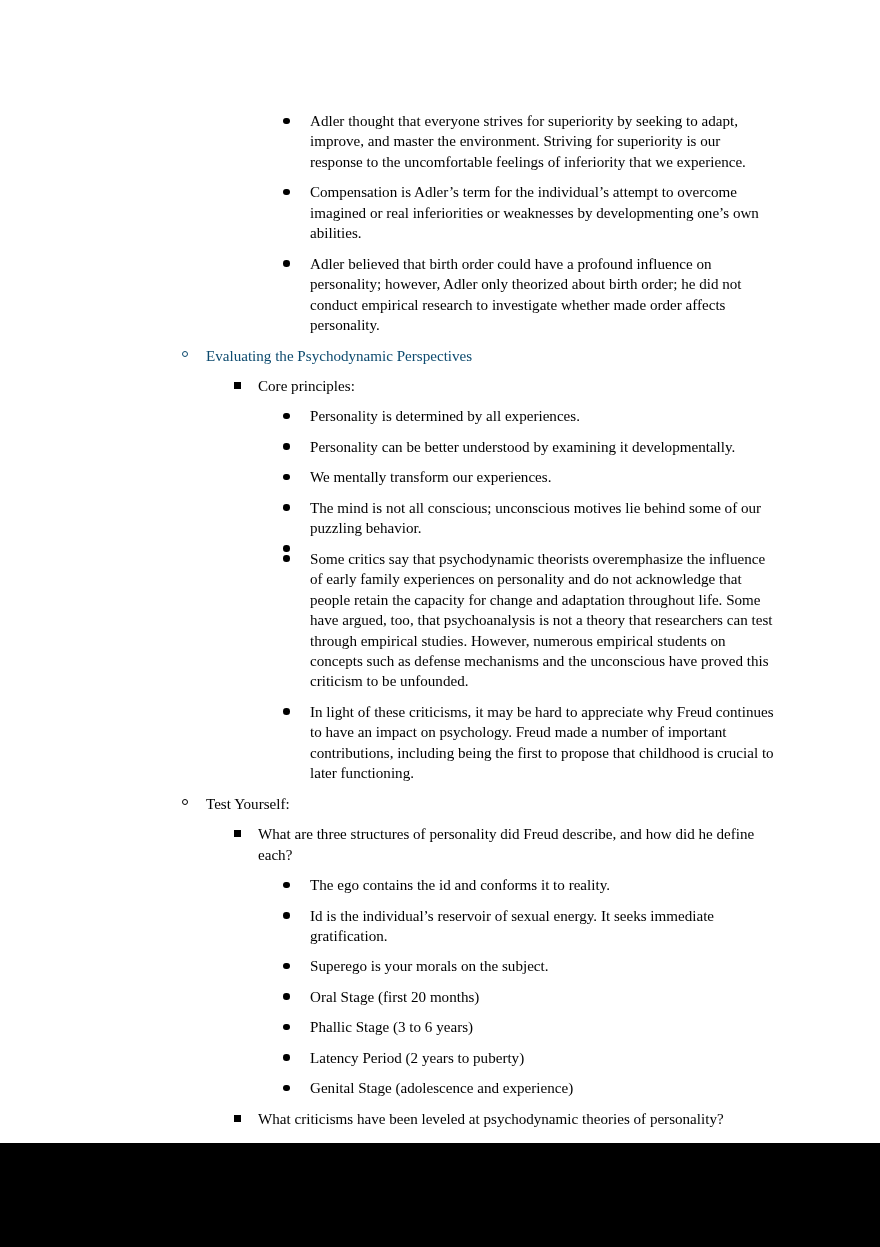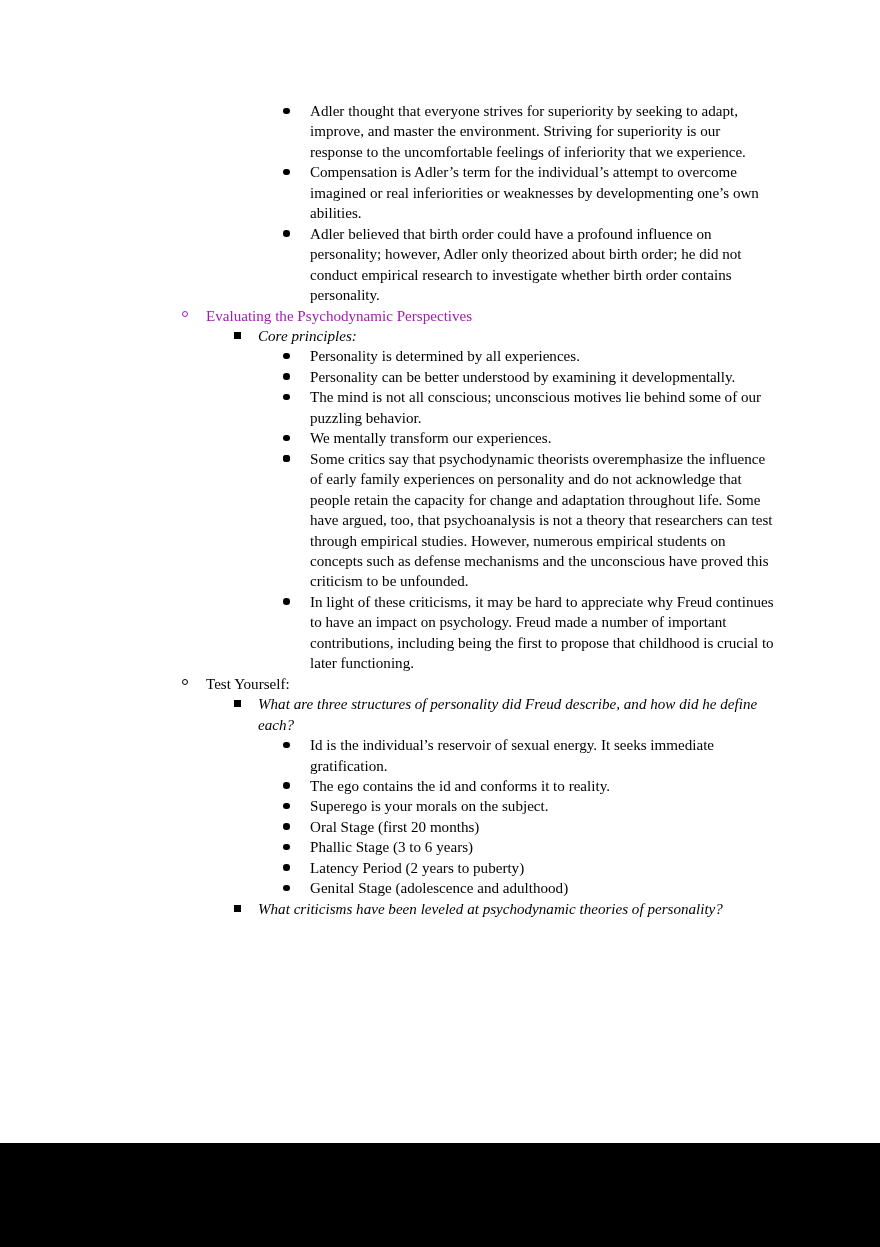--- a/index.html
+++ b/index.html
@@ -59,20 +59,21 @@
     text-align: left;
     line-height: 20.45px;
     font-family: "DejaVu Sans", sans-serif;
     color: #000000;
     -webkit-user-select: none;
     user-select: none;
   }
 
   .txt {
     display: block;
+    margin-top: 10px;
   }
 
   
   .lvl1 > .row {
     padding-left: 206px;
     padding-right: 105px;
   }
   .lvl1 > .row > .bullet {
     left: 182px;
     font-size: 9px;
@@ -85,21 +86,20 @@
     border: 1.2px solid currentColor;
     border-radius: 50%;
     vertical-align: 2px;
     box-sizing: border-box;
   }
 
   
   .lvl2 > .row {
     padding-left: 258px;
     padding-right: 105px;
-    font-style: italic;
   }
   .lvl2 > .row > .bullet {
     left: 234px;
   }
   .lvl2 > .row > .bullet::before {
     content: "";
     display: inline-block;
     width: 7px;
     height: 7px;
     background: currentColor;
@@ -120,21 +120,21 @@
     width: 6.5px;
     height: 6.5px;
     background: currentColor;
     border-radius: 50%;
     vertical-align: 2px;
   }
 
   
   .accent > .row,
   .accent > .row > .bullet {
-    color: #a21caf;
+    color: #0c4a6e;
   }
 
   
   .bottom-band {
     position: absolute;
     left: 0;
     top: 1143px;
     width: 880px;
     height: 104px;
     background: #000000;
@@ -154,21 +154,21 @@
         </li>
         <li class="node lvl3">
           <div class="row">
             <span class="bullet"></span>
             <span class="txt">Compensation is Adler’s term for the individual’s attempt to overcome imagined or real inferiorities or weaknesses by developmenting one’s own abilities.</span>
           </div>
         </li>
         <li class="node lvl3">
           <div class="row">
             <span class="bullet"></span>
-            <span class="txt">Adler believed that birth order could have a profound influence on personality; however, Adler only theorized about birth order; he did not conduct empirical research to investigate whether birth order contains personality.</span>
+            <span class="txt">Adler believed that birth order could have a profound influence on personality; however, Adler only theorized about birth order; he did not conduct empirical research to investigate whether made order affects personality.</span>
           </div>
         </li>
         <li class="node lvl1 accent">
           <div class="row">
             <span class="bullet"></span>
             <span class="txt">Evaluating the Psychodynamic Perspectives</span>
           </div>
         </li>
         <li class="node lvl2">
           <div class="row">
@@ -184,32 +184,32 @@
         </li>
         <li class="node lvl3">
           <div class="row">
             <span class="bullet"></span>
             <span class="txt">Personality can be better understood by examining it developmentally.</span>
           </div>
         </li>
         <li class="node lvl3">
           <div class="row">
             <span class="bullet"></span>
+            <span class="txt">We mentally transform our experiences.</span>
+          </div>
+        </li>
+        <li class="node lvl3">
+          <div class="row">
+            <span class="bullet"></span>
             <span class="txt">The mind is not all conscious; unconscious motives lie behind some of our puzzling behavior.</span>
           </div>
         </li>
         <li class="node lvl3">
           <div class="row">
             <span class="bullet"></span>
-            <span class="txt">We mentally transform our experiences.</span>
-          </div>
-        </li>
-        <li class="node lvl3">
-          <div class="row">
-            <span class="bullet"></span>
           </div>
         </li>
         <li class="node lvl3">
           <div class="row">
             <span class="bullet"></span>
             <span class="txt">Some critics say that psychodynamic theorists overemphasize the influence of early family experiences on personality and do not acknowledge that people retain the capacity for change and adaptation throughout life. Some have argued, too, that psychoanalysis is not a theory that researchers can test through empirical studies. However, numerous empirical students on concepts such as defense mechanisms and the unconscious have proved this criticism to be unfounded.</span>
           </div>
         </li>
         <li class="node lvl3">
           <div class="row">
@@ -225,32 +225,32 @@
         </li>
         <li class="node lvl2">
           <div class="row">
             <span class="bullet"></span>
             <span class="txt">What are three structures of personality did Freud describe, and how did he define each?</span>
           </div>
         </li>
         <li class="node lvl3">
           <div class="row">
             <span class="bullet"></span>
+            <span class="txt">The ego contains the id and conforms it to reality.</span>
+          </div>
+        </li>
+        <li class="node lvl3">
+          <div class="row">
+            <span class="bullet"></span>
             <span class="txt">Id is the individual’s reservoir of sexual energy. It seeks immediate gratification.</span>
           </div>
         </li>
         <li class="node lvl3">
           <div class="row">
             <span class="bullet"></span>
-            <span class="txt">The ego contains the id and conforms it to reality.</span>
-          </div>
-        </li>
-        <li class="node lvl3">
-          <div class="row">
-            <span class="bullet"></span>
             <span class="txt">Superego is your morals on the subject.</span>
           </div>
         </li>
         <li class="node lvl3">
           <div class="row">
             <span class="bullet"></span>
             <span class="txt">Oral Stage (first 20 months)</span>
           </div>
         </li>
         <li class="node lvl3">
@@ -261,21 +261,21 @@
         </li>
         <li class="node lvl3">
           <div class="row">
             <span class="bullet"></span>
             <span class="txt">Latency Period (2 years to puberty)</span>
           </div>
         </li>
         <li class="node lvl3">
           <div class="row">
             <span class="bullet"></span>
-            <span class="txt">Genital Stage (adolescence and adulthood)</span>
+            <span class="txt">Genital Stage (adolescence and experience)</span>
           </div>
         </li>
         <li class="node lvl2">
           <div class="row">
             <span class="bullet"></span>
             <span class="txt">What criticisms have been leveled at psychodynamic theories of personality?</span>
           </div>
         </li>
       </ul>
   </div>

